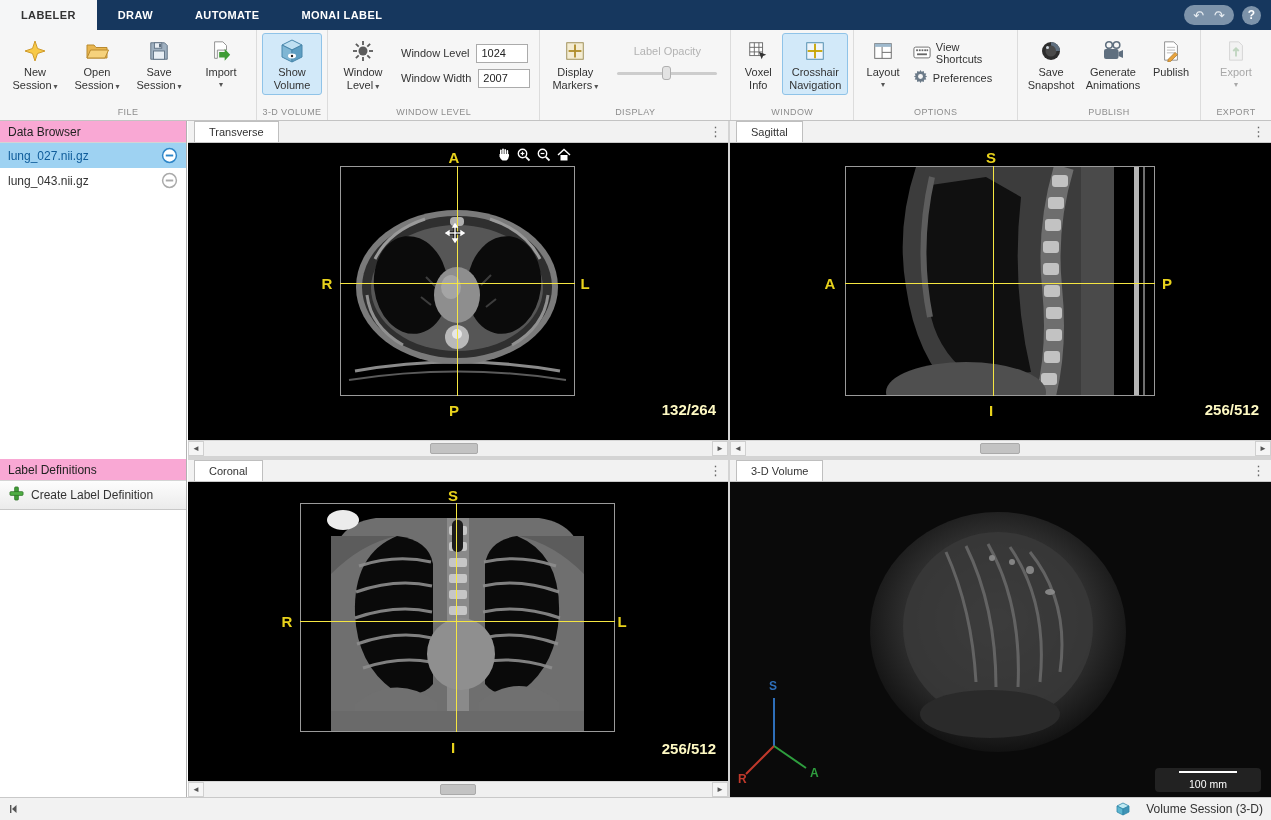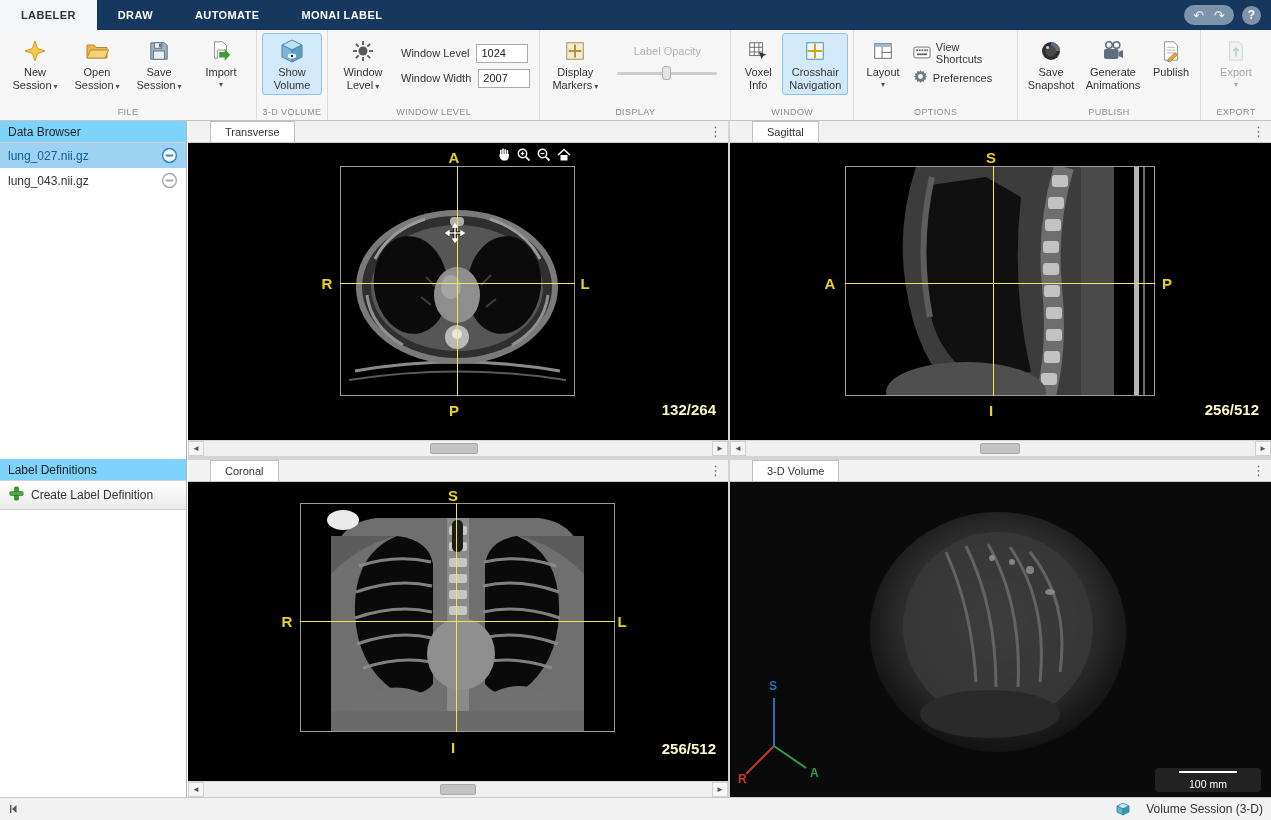--- a/index.html
+++ b/index.html
@@ -34,31 +34,31 @@
   .wl-lab{font-size:11px;color:#333;white-space:nowrap;}
   .wl-input{width:52px;height:19px;border:1px solid #ababab;background:#fff;font-family:"Liberation Sans",sans-serif;font-size:11px;color:#222;padding:7px 4px;}
   .opacity-group{padding:12px 8px 0 10px;display:flex;flex-direction:column;gap:9px;width:118px;}
   .op-label{font-size:11px;color:#b3b3b3;text-align:center;}
   .op-slider{position:relative;height:14px;}
   .op-track{position:absolute;left:0;right:0;top:6px;height:3px;background:#cdcdcd;border-radius:2px;}
   .op-thumb{position:absolute;top:0;left:45%;width:9px;height:14px;background:#e3e3e3;border:1px solid #b0b0b0;border-radius:3px;}
 
   
   .sidepanel{position:absolute;left:0;width:187px;background:#fff;border-right:1px solid #b2b2b2;}
-  .panel-header{height:22px;background:#7dd3fc;border-bottom:1px solid #d4d4d4;display:flex;align-items:center;padding:0 8px;font-size:12px;color:#222;}
+  .panel-header{height:22px;background:#f9a8d4;border-bottom:1px solid #d4d4d4;display:flex;align-items:center;padding:0 8px;font-size:12px;color:#222;}
   .db-row{height:25px;display:flex;align-items:center;padding:0 8px;font-size:12px;color:#333;}
   .db-row.selected{background:#9ed2f2;color:#0f5c9a;}
   .db-row .remove{margin-left:auto;display:flex;}
   .create-row{height:29px;display:flex;align-items:center;gap:7px;padding:0 9px;background:linear-gradient(#fdfdfd,#ebebeb);border-bottom:1px solid #c8c8c8;font-size:12px;color:#333;}
   .ld-hint{margin:18px auto 0;width:168px;text-align:center;font-size:12.5px;font-weight:bold;color:#333;line-height:1.32;}
 
   
   .main{position:absolute;left:188px;top:121px;width:1083px;height:676px;background:#cfcfcf;}
   .vp{position:absolute;background:#000;display:flex;flex-direction:column;}
-  .vp-tabstrip{height:22px;background:#f2f2f2;border-bottom:1px solid #c9c9c9;display:flex;align-items:flex-end;padding-left:22px;position:relative;flex:none;}
+  .vp-tabstrip{height:22px;background:#f2f2f2;border-bottom:1px solid #c9c9c9;display:flex;align-items:flex-end;padding-left:6px;position:relative;flex:none;}
   .vp-tab{height:21px;background:#fff;border:1px solid #bfbfbf;border-bottom:none;display:flex;align-items:center;padding:0 14px;font-size:11px;color:#333;}
   .vp-menu{position:absolute;right:6px;top:2px;color:#666;font-size:13px;line-height:18px;}
   .vp-canvas{position:relative;background:#000;overflow:hidden;flex:none;}
   .img-frame{position:absolute;border:1px solid #9a9a9a;}
   .img-frame svg{display:block;}
   .xline{position:absolute;background:#f5e642;}
   .xline.v{width:1px;}
   .xline.h{height:1px;}
   .orient{position:absolute;transform:translate(-50%,-50%);color:#e8d21c;font-size:15px;font-weight:bold;}
   .slice-counter{position:absolute;right:12px;color:#fef9c3;font-size:15px;font-weight:bold;}

